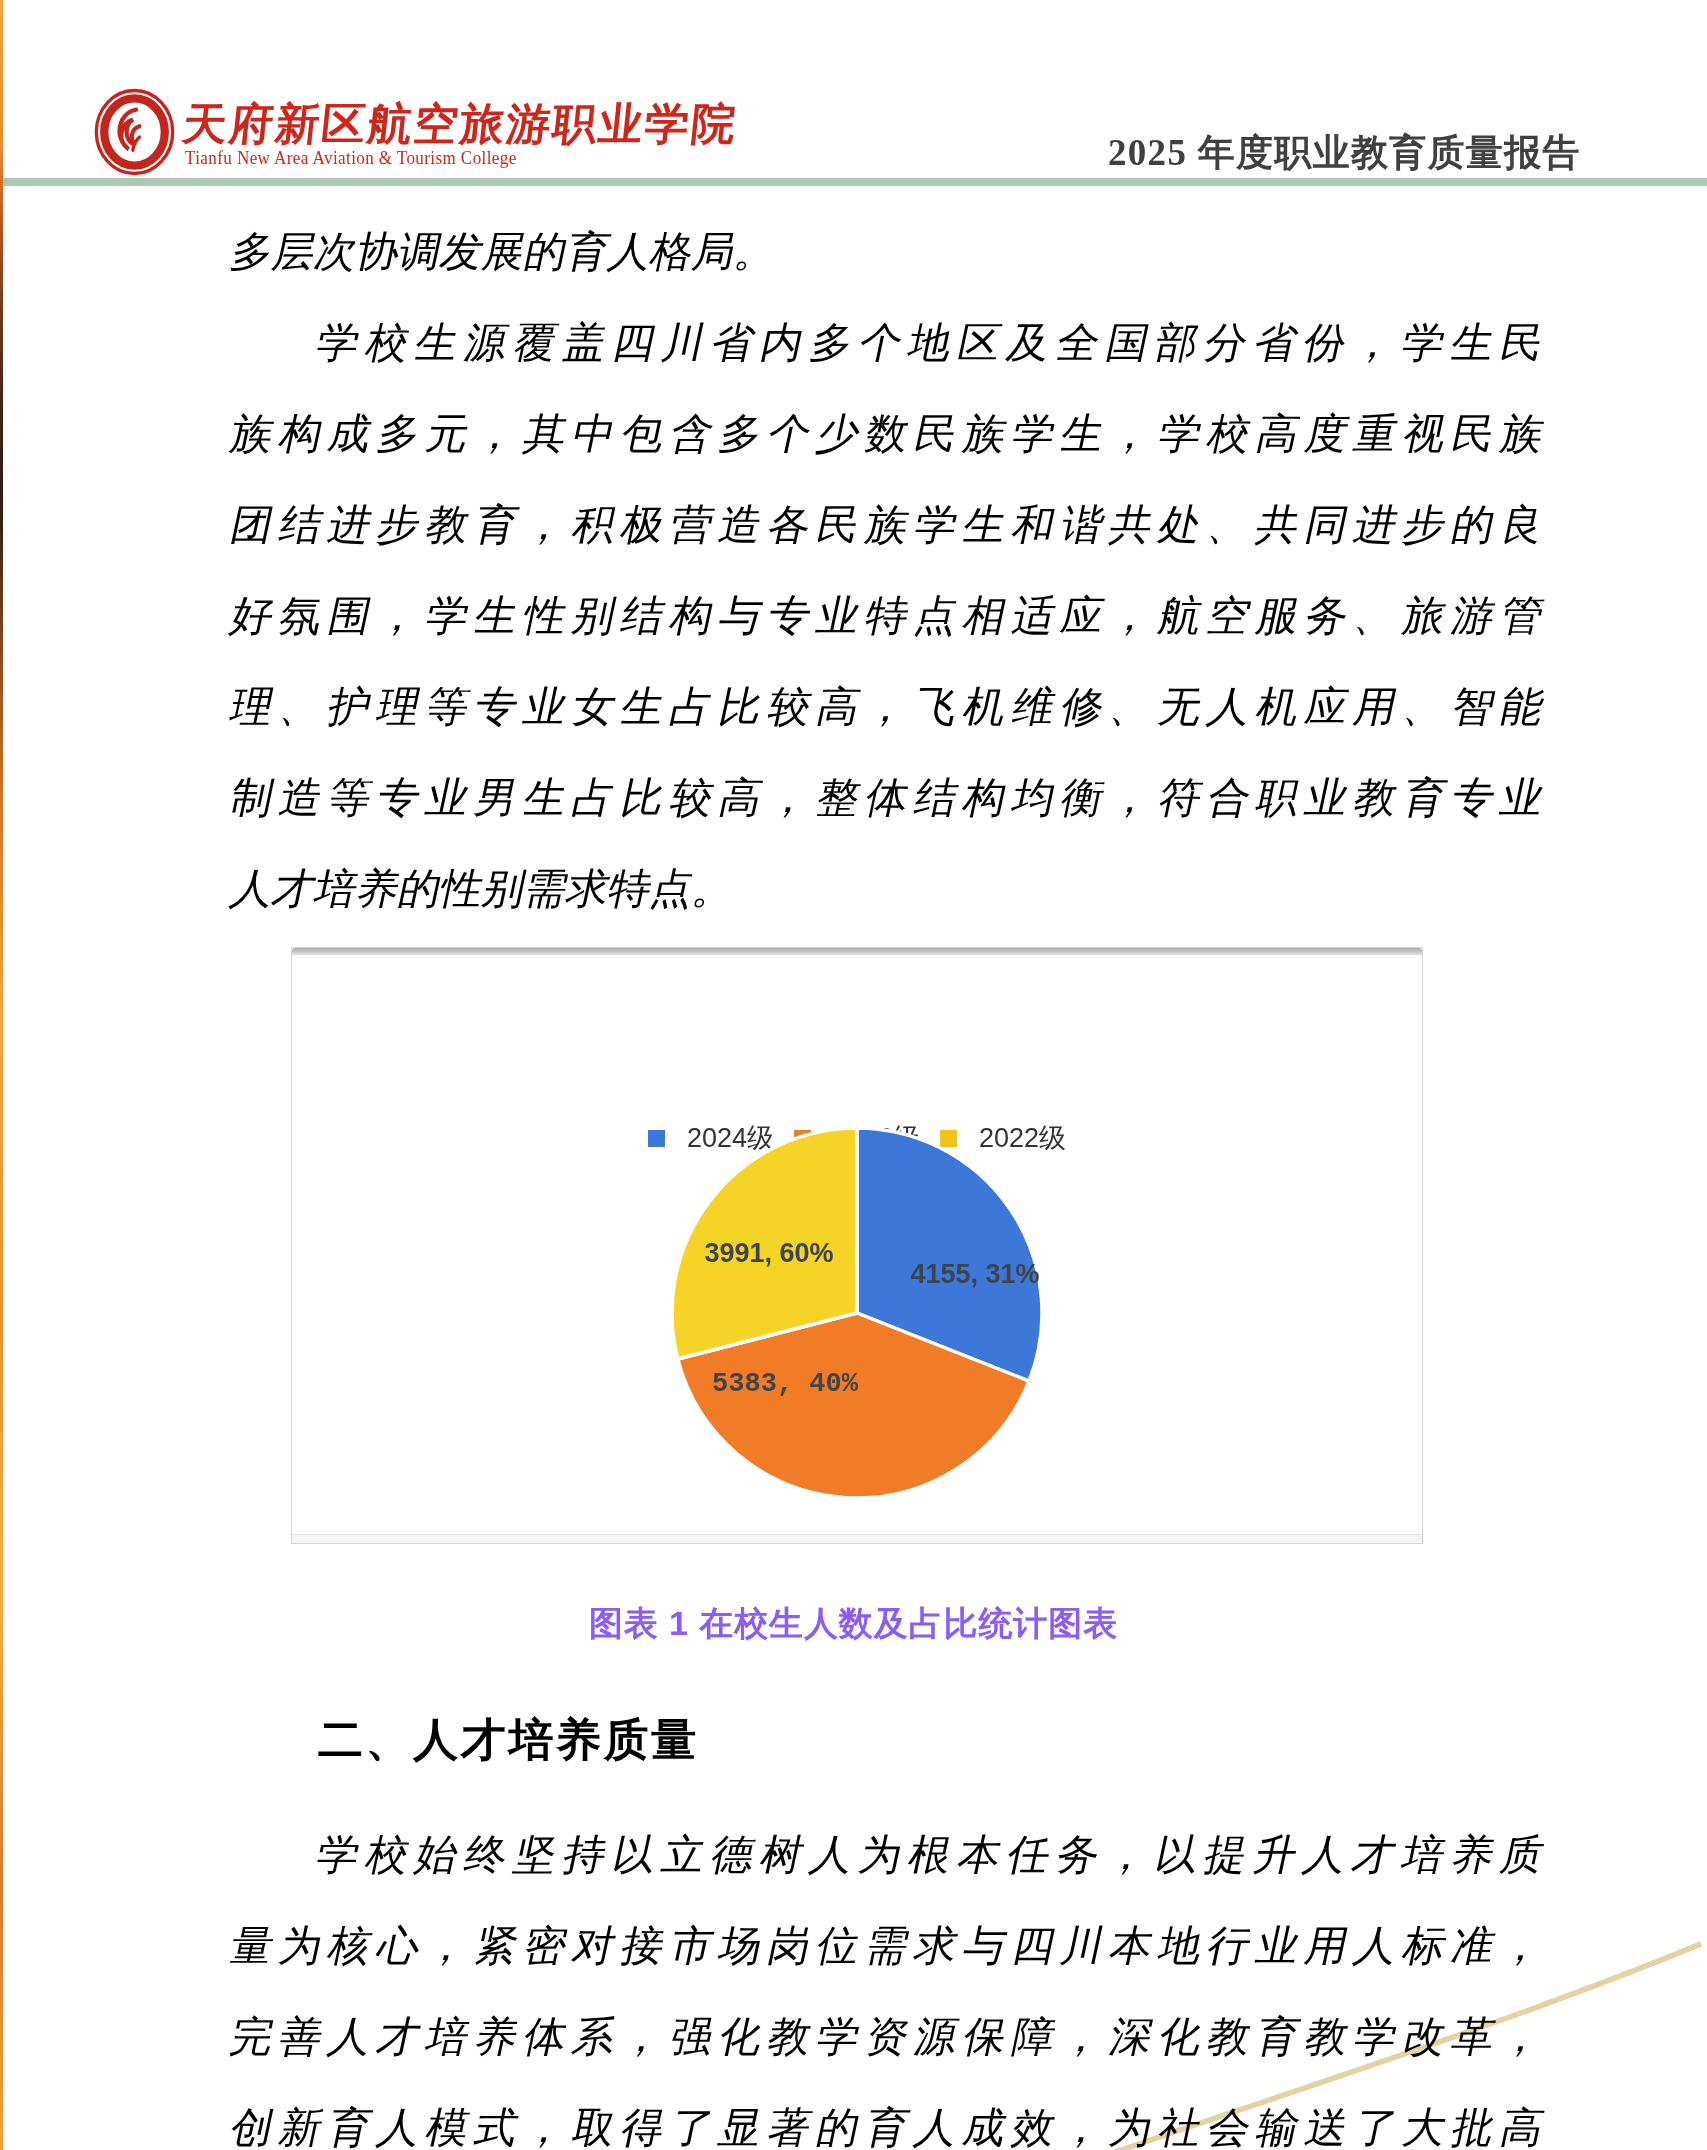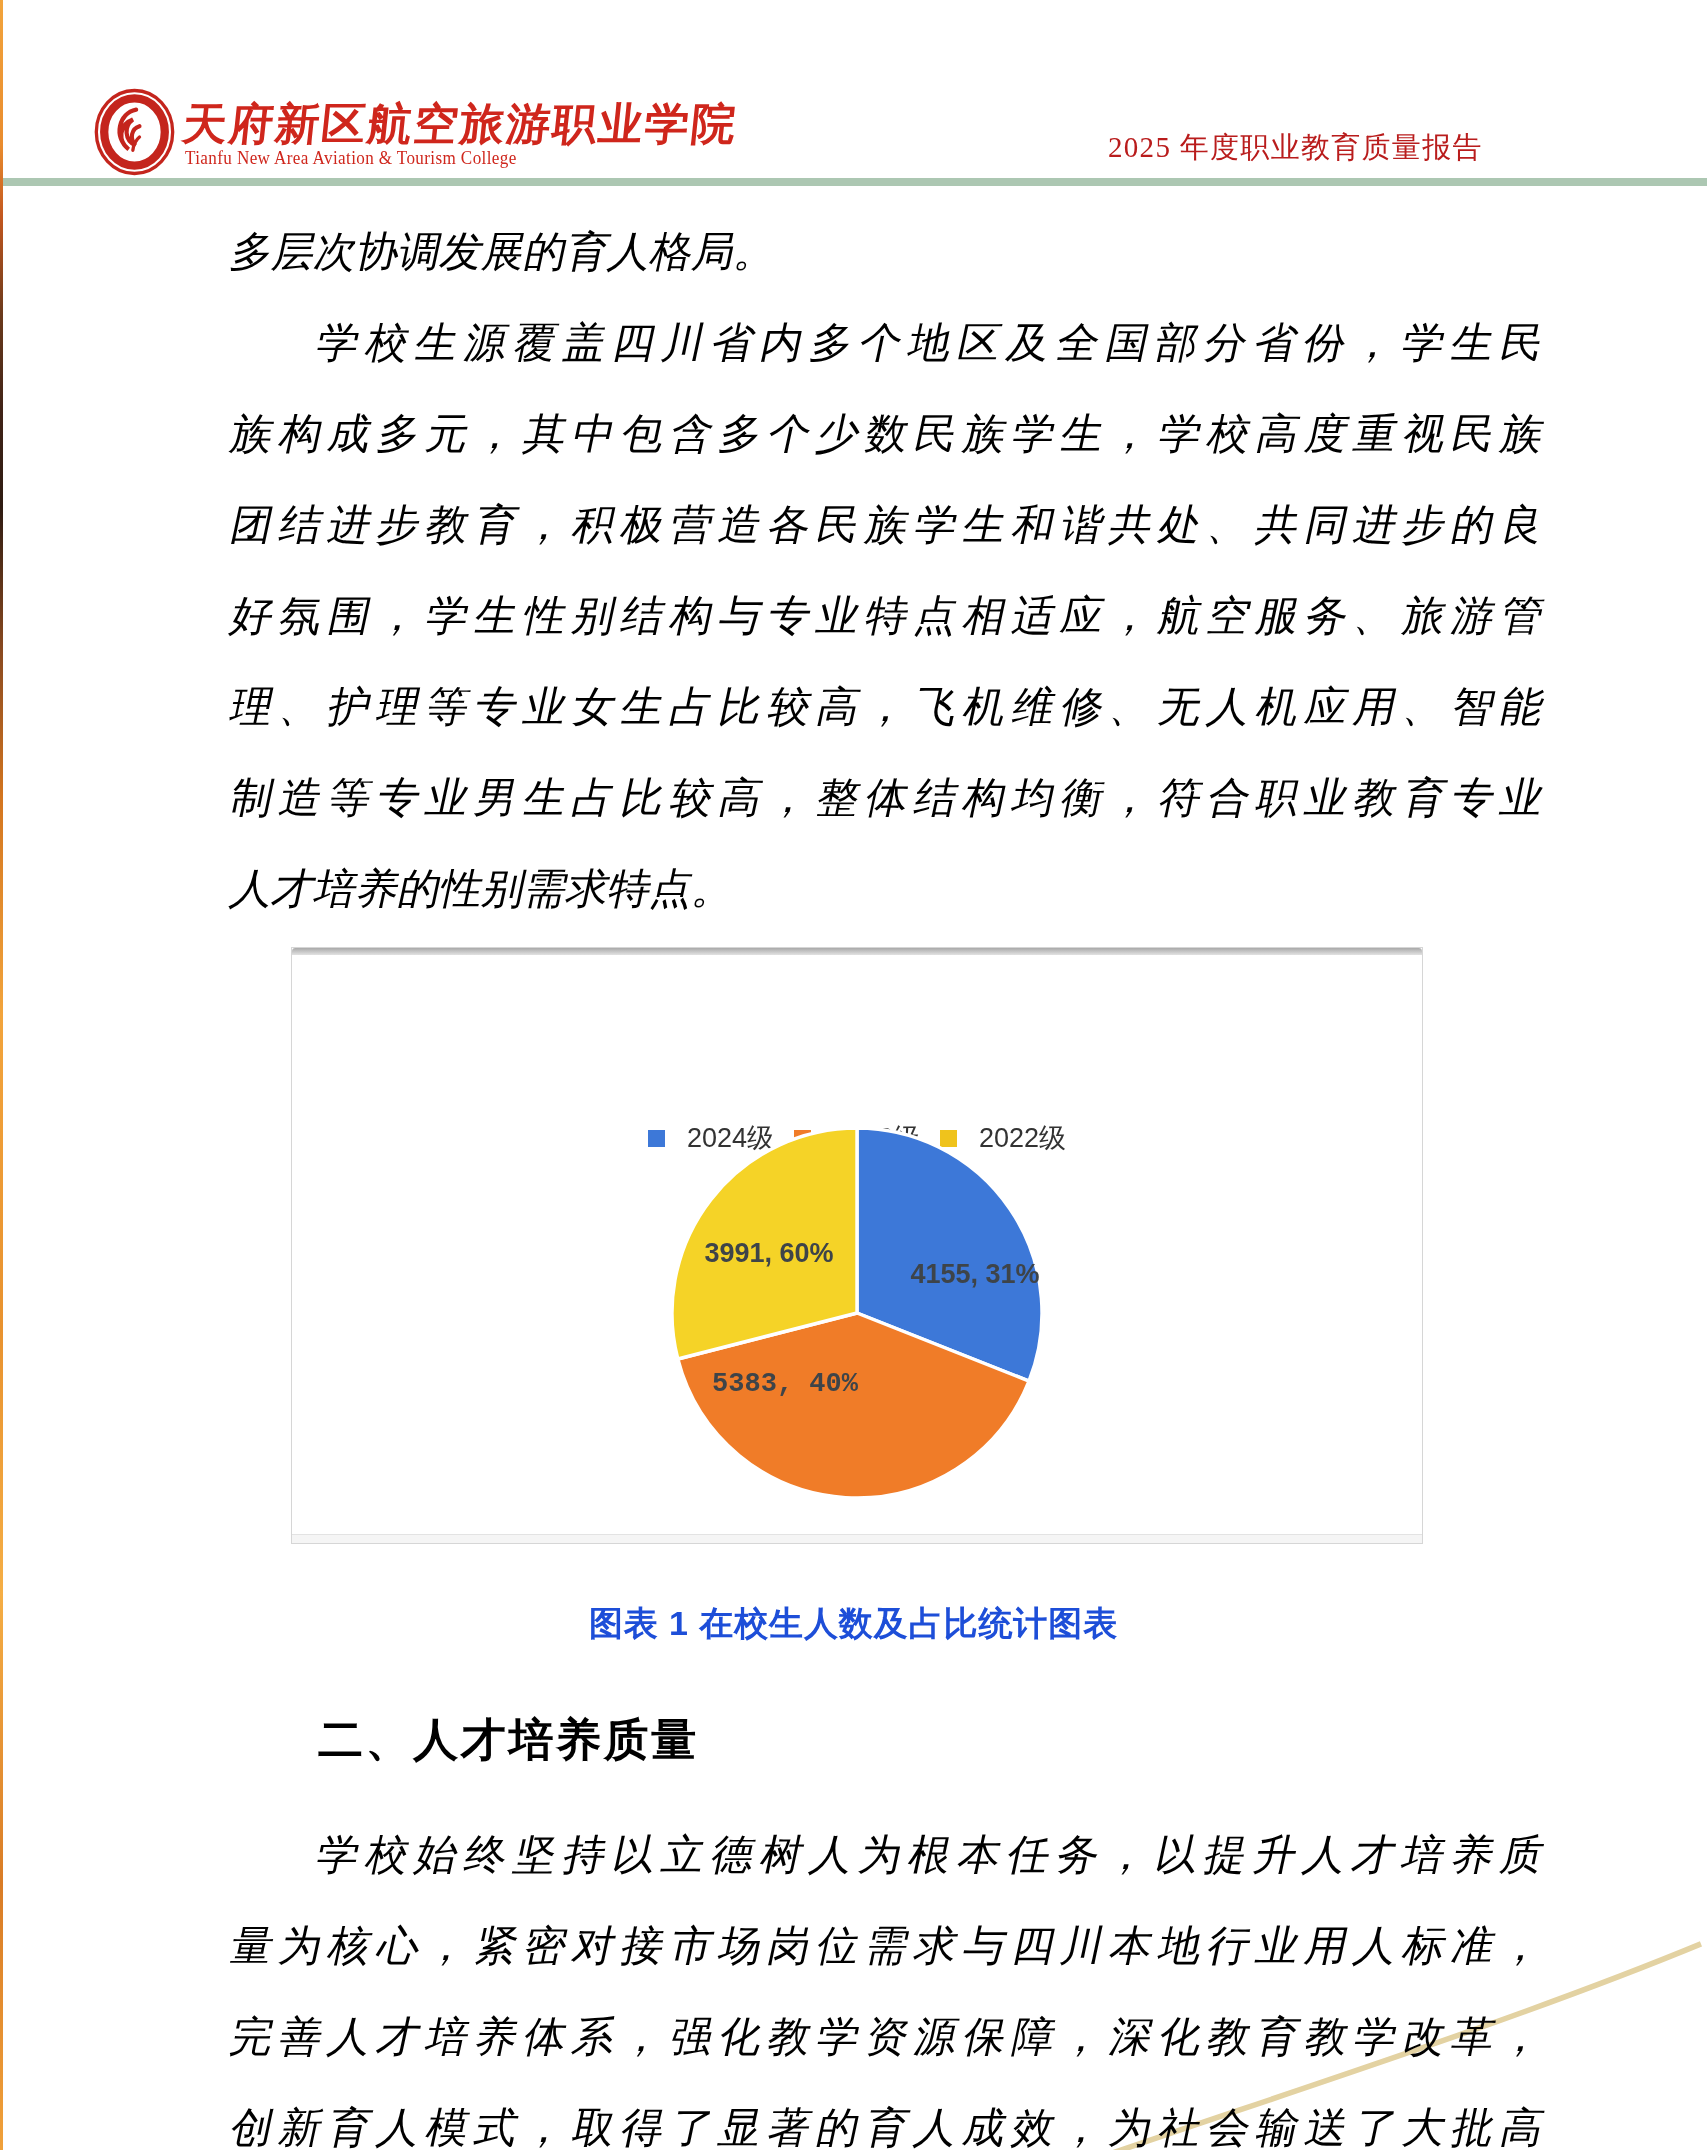--- a/index.html
+++ b/index.html
@@ -11,22 +11,22 @@
       #2e1b12 21%,#8a4a20 27%,#d3751f 33%,#f2a43c 42%,#e8922f 55%,#f5ae45 66%,
       #d97c26 78%,#f2a43c 90%,#e8922f 100%);}
   
   .band{position:absolute;left:0;top:178px;width:100%;height:8.2px;z-index:1;}
   .logo-wrap{position:absolute;left:93px;top:88px;z-index:2;}
   .logo-cn{position:absolute;left:183px;top:95px;font-size:44px;font-weight:700;
     letter-spacing:2.2px;transform:skewX(-6deg);white-space:nowrap;z-index:2;}
   .logo-en{position:absolute;left:185px;top:148px;font-size:18px;letter-spacing:0.4px;
     font-family:"Liberation Serif","DejaVu Serif",serif;white-space:nowrap;
     transform:scaleX(.95);transform-origin:0 0;z-index:2;}
-  .report-title{position:absolute;left:1108px;top:128px;font-size:29px;font-weight:400;
-    letter-spacing:1.3px;font-family:"Liberation Serif","DejaVu Serif",serif;color:#b91c1c;
+  .report-title{position:absolute;left:1108px;top:128px;font-size:37px;font-weight:700;
+    letter-spacing:1.3px;font-family:"Liberation Serif","DejaVu Serif",serif;color:#404040;
     white-space:nowrap;z-index:2;}
   
   .textcol{position:absolute;left:222px;width:1312px;z-index:2;}
   .tline{height:91px;font-size:42px;line-height:91px;color:#000;white-space:nowrap;
     transform:skewX(-12deg);transform-origin:0 100%;}
   .tline.j{white-space:normal;text-align:justify;text-align-last:justify;}
   .tline.indent{padding-left:86px;}
   
   .chart-panel{position:absolute;left:291px;top:947px;width:1132px;height:597px;
     background:#fff;border:0.9px solid #d6d6d6;box-sizing:border-box;z-index:2;}
@@ -38,21 +38,21 @@
     font-size:40px;font-weight:700;color:#111;letter-spacing:0.4px;}
   .legend{position:absolute;left:0;top:172px;width:100%;display:flex;
     justify-content:center;align-items:center;gap:20px;}
   .legend-item{display:flex;align-items:center;gap:22px;}
   .swatch{width:17px;height:17px;display:inline-block;}
   .legend-label{font-size:27px;color:#333;}
   .pie-box{position:absolute;left:380px;top:180px;width:370px;height:370px;}
   .pie-label{position:absolute;transform:translate(-50%,-50%);font-size:27px;
     font-weight:600;color:#3e4449;white-space:nowrap;}
   .caption{position:absolute;left:0;top:1601px;width:100%;text-align:center;
-    font-size:34px;font-weight:700;color:#1d4ed8;z-index:2;letter-spacing:0.9px;}
+    font-size:34px;font-weight:700;color:#8b5cf6;z-index:2;letter-spacing:0.9px;}
   .section-heading{position:absolute;left:318px;top:1710px;font-size:45px;
     font-weight:700;color:#000;z-index:2;letter-spacing:2.6px;}
   .deco{position:absolute;left:0;top:0;width:1707px;height:2414px;z-index:1;}
 </style>
 </head>
 <body>
 
 <div class="page">
 
   <svg class="deco" viewBox="0 0 3969 5613">

